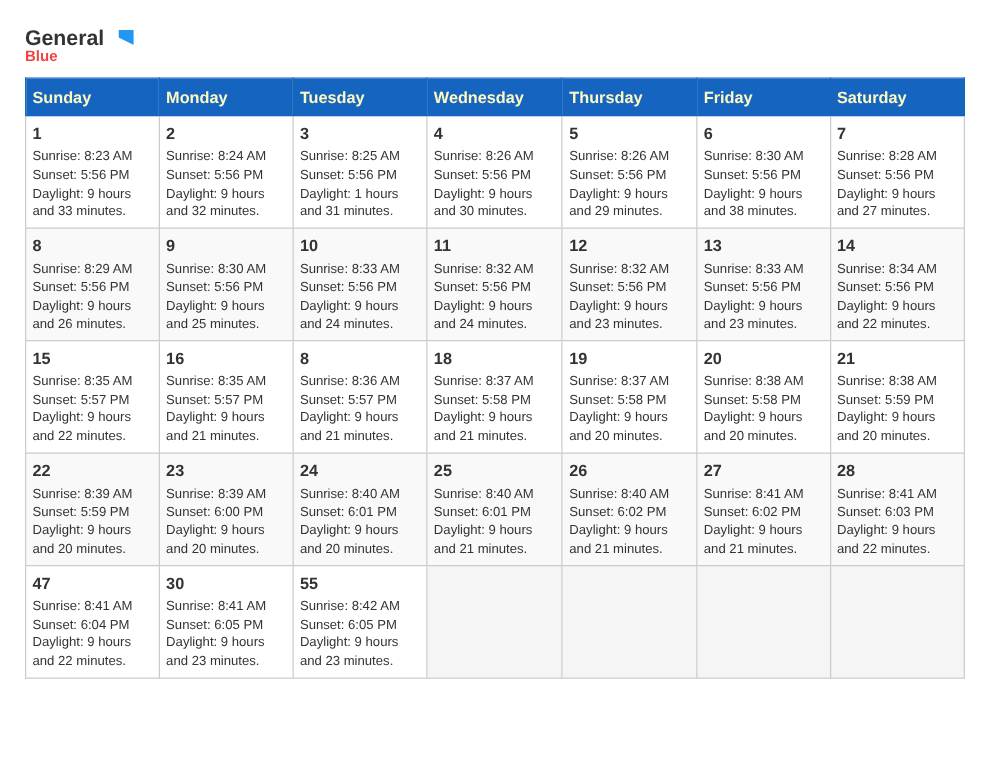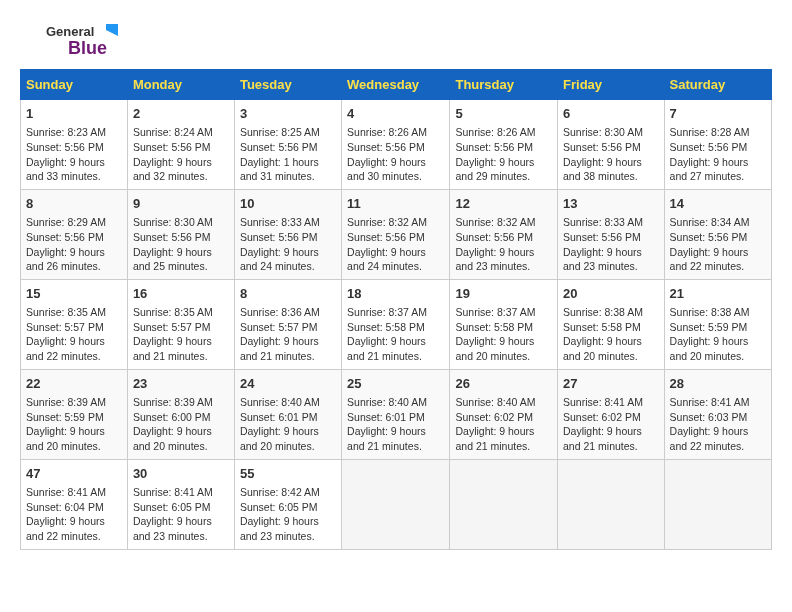--- a/index.html
+++ b/index.html
@@ -32,21 +32,21 @@
       font-size: 14px;
       color: #555;
     }
     table {
       width: 100%;
       border-collapse: collapse;
       font-size: 11px;
     }
     thead tr th {
       background-color: #1565C0;
-      color: #fde047;
+      color: #fef9c3;
       padding: 7px 5px;
       text-align: left;
       font-size: 13px;
       font-weight: bold;
       border: 1px solid #1565C0;
     }
     tbody tr td {
       vertical-align: top;
       padding: 5px;
       border: 1px solid #ccc;
@@ -70,26 +70,26 @@
       background: #f5f5f5 !important;
     }
   </style>
 </head>
 <body>
 
 <div class="header">
   <div class="logo">
   <div style="display:flex;flex-direction:column;align-items:flex-start;">
     <div style="display:flex;align-items:center;">
-      <span style="font-size:13px;font-weight:bold;color:#333;margin-left:26px;">General</span>
+      <span style="font-size:17px;font-weight:bold;color:#333;">General</span>
       <svg width="22" height="22" viewBox="0 0 22 22" style="margin-left:2px;">
         <polygon points="10,4 22,4 22,16 10,10" fill="#2196F3"></polygon>
       </svg>
     </div>
-    <span style="font-size:18px;font-weight:bold;color:#701a75;margin-top:-4px;margin-left:48px;">Blue</span>
+    <span style="font-size:12px;font-weight:bold;color:#ef4444;margin-top:-4px;">Blue</span>
   </div>
 </div>
   <div class="title-block">
     <div class="month-title"></div>
     <div class="subtitle"></div>
   </div>
 </div>
 
 <table>
   <thead>

